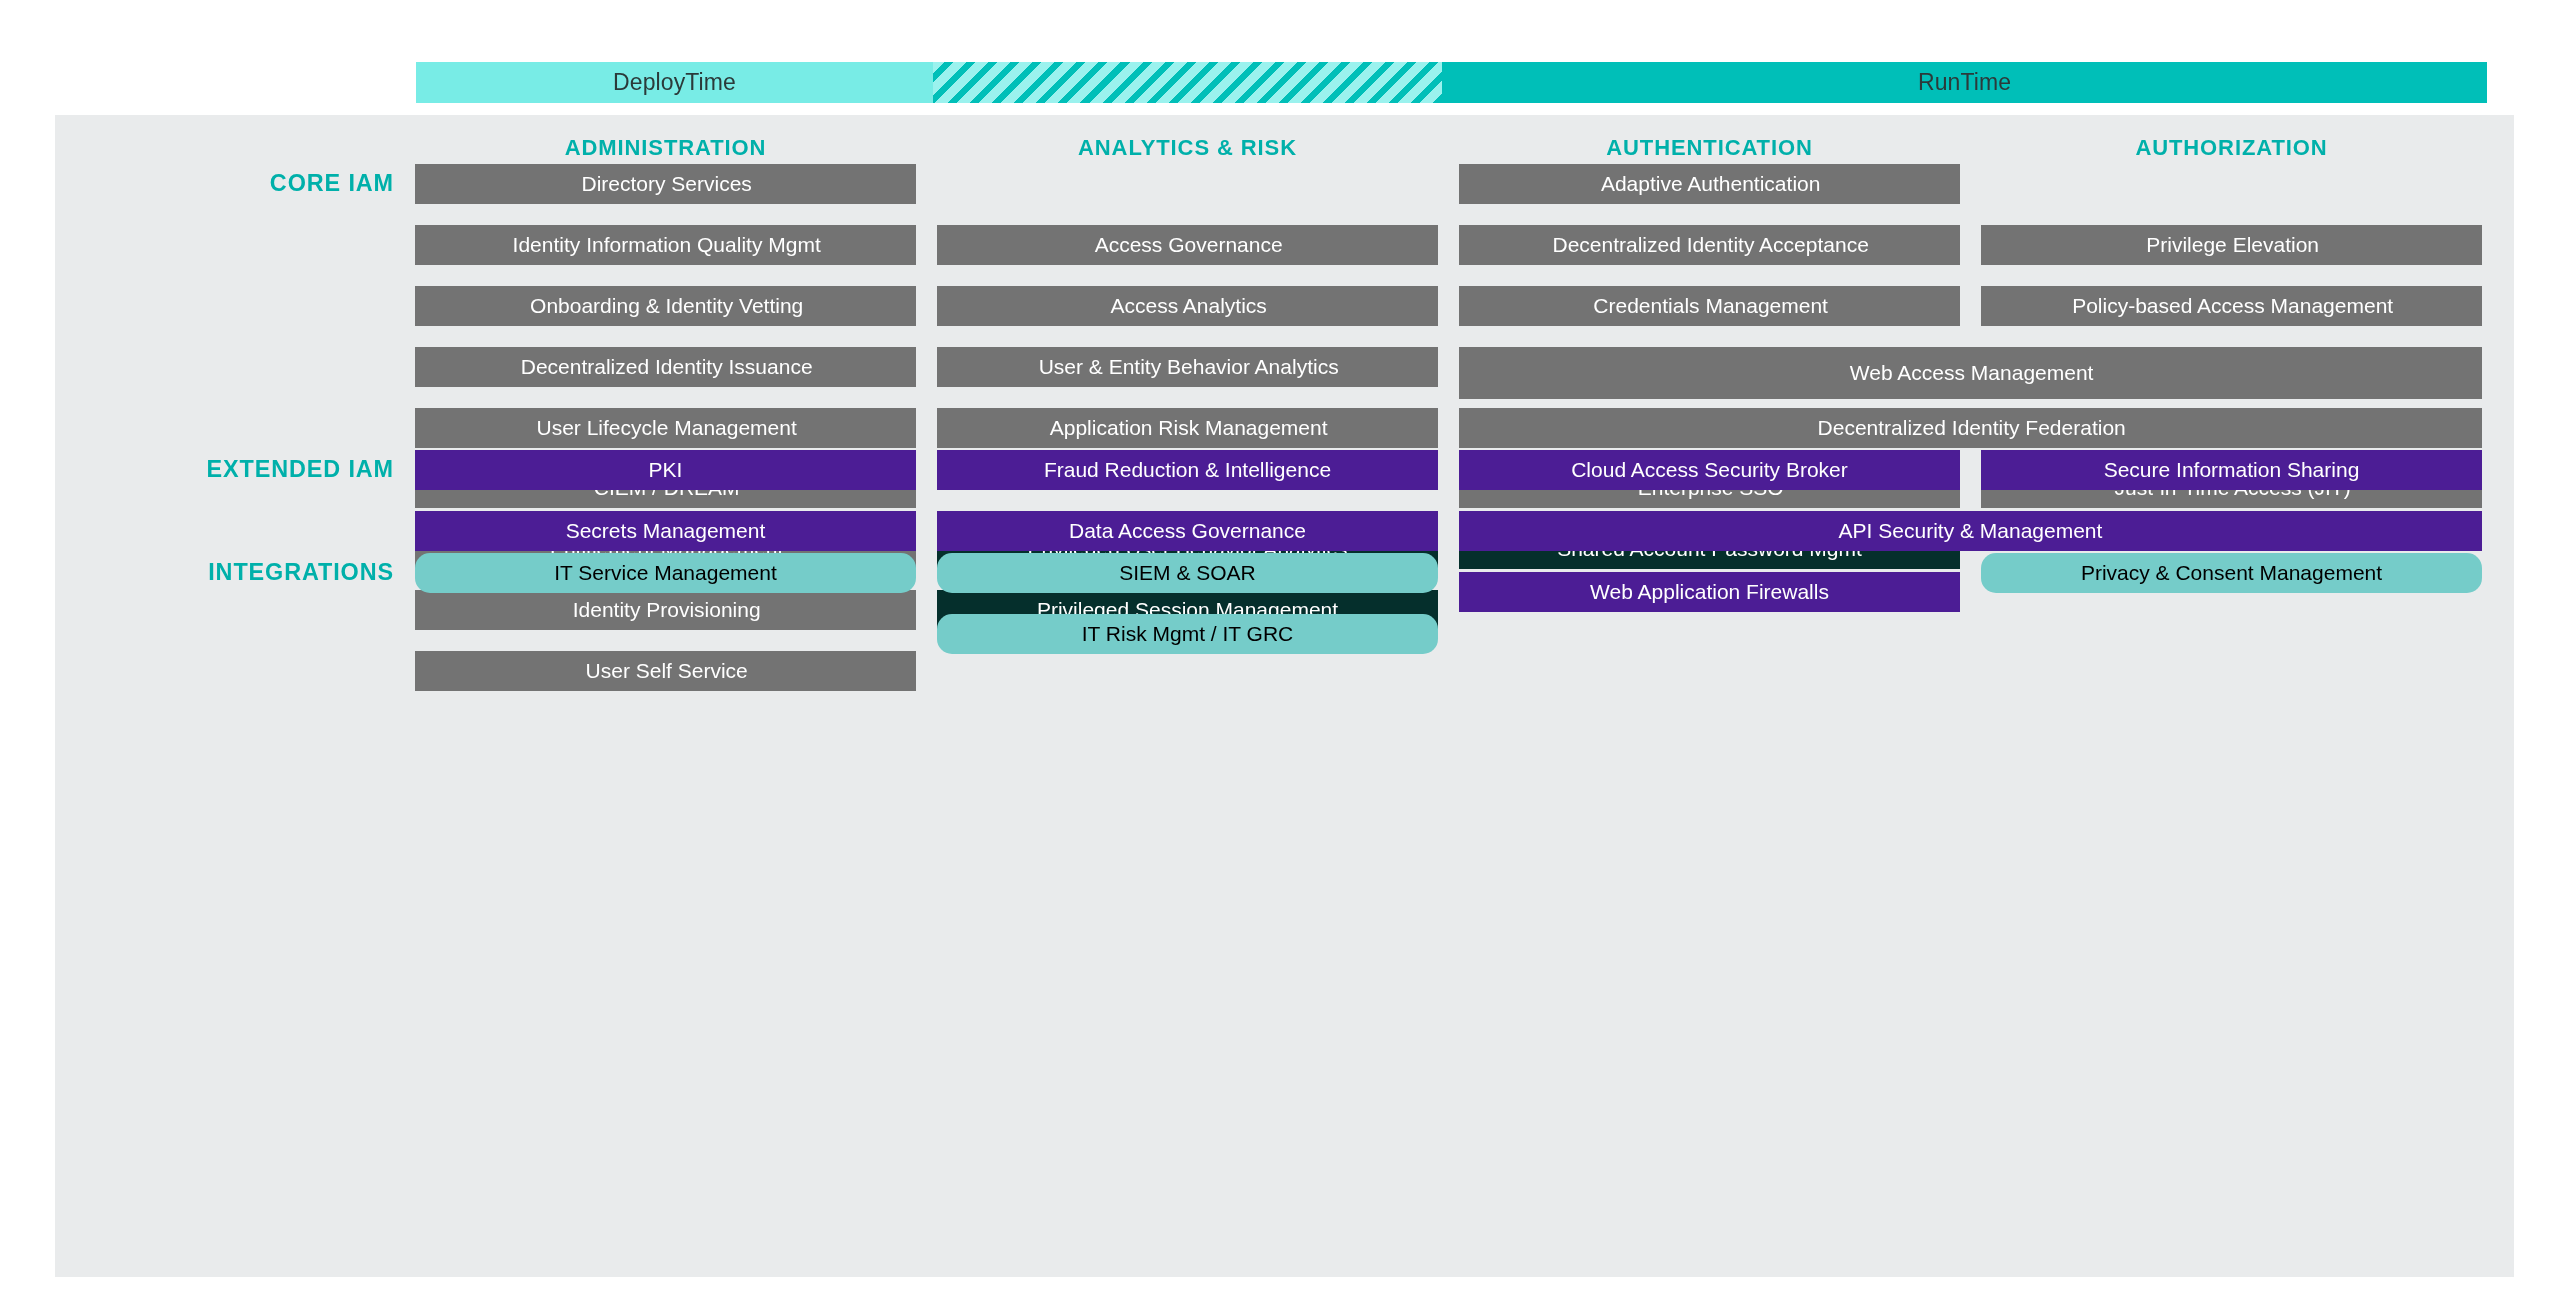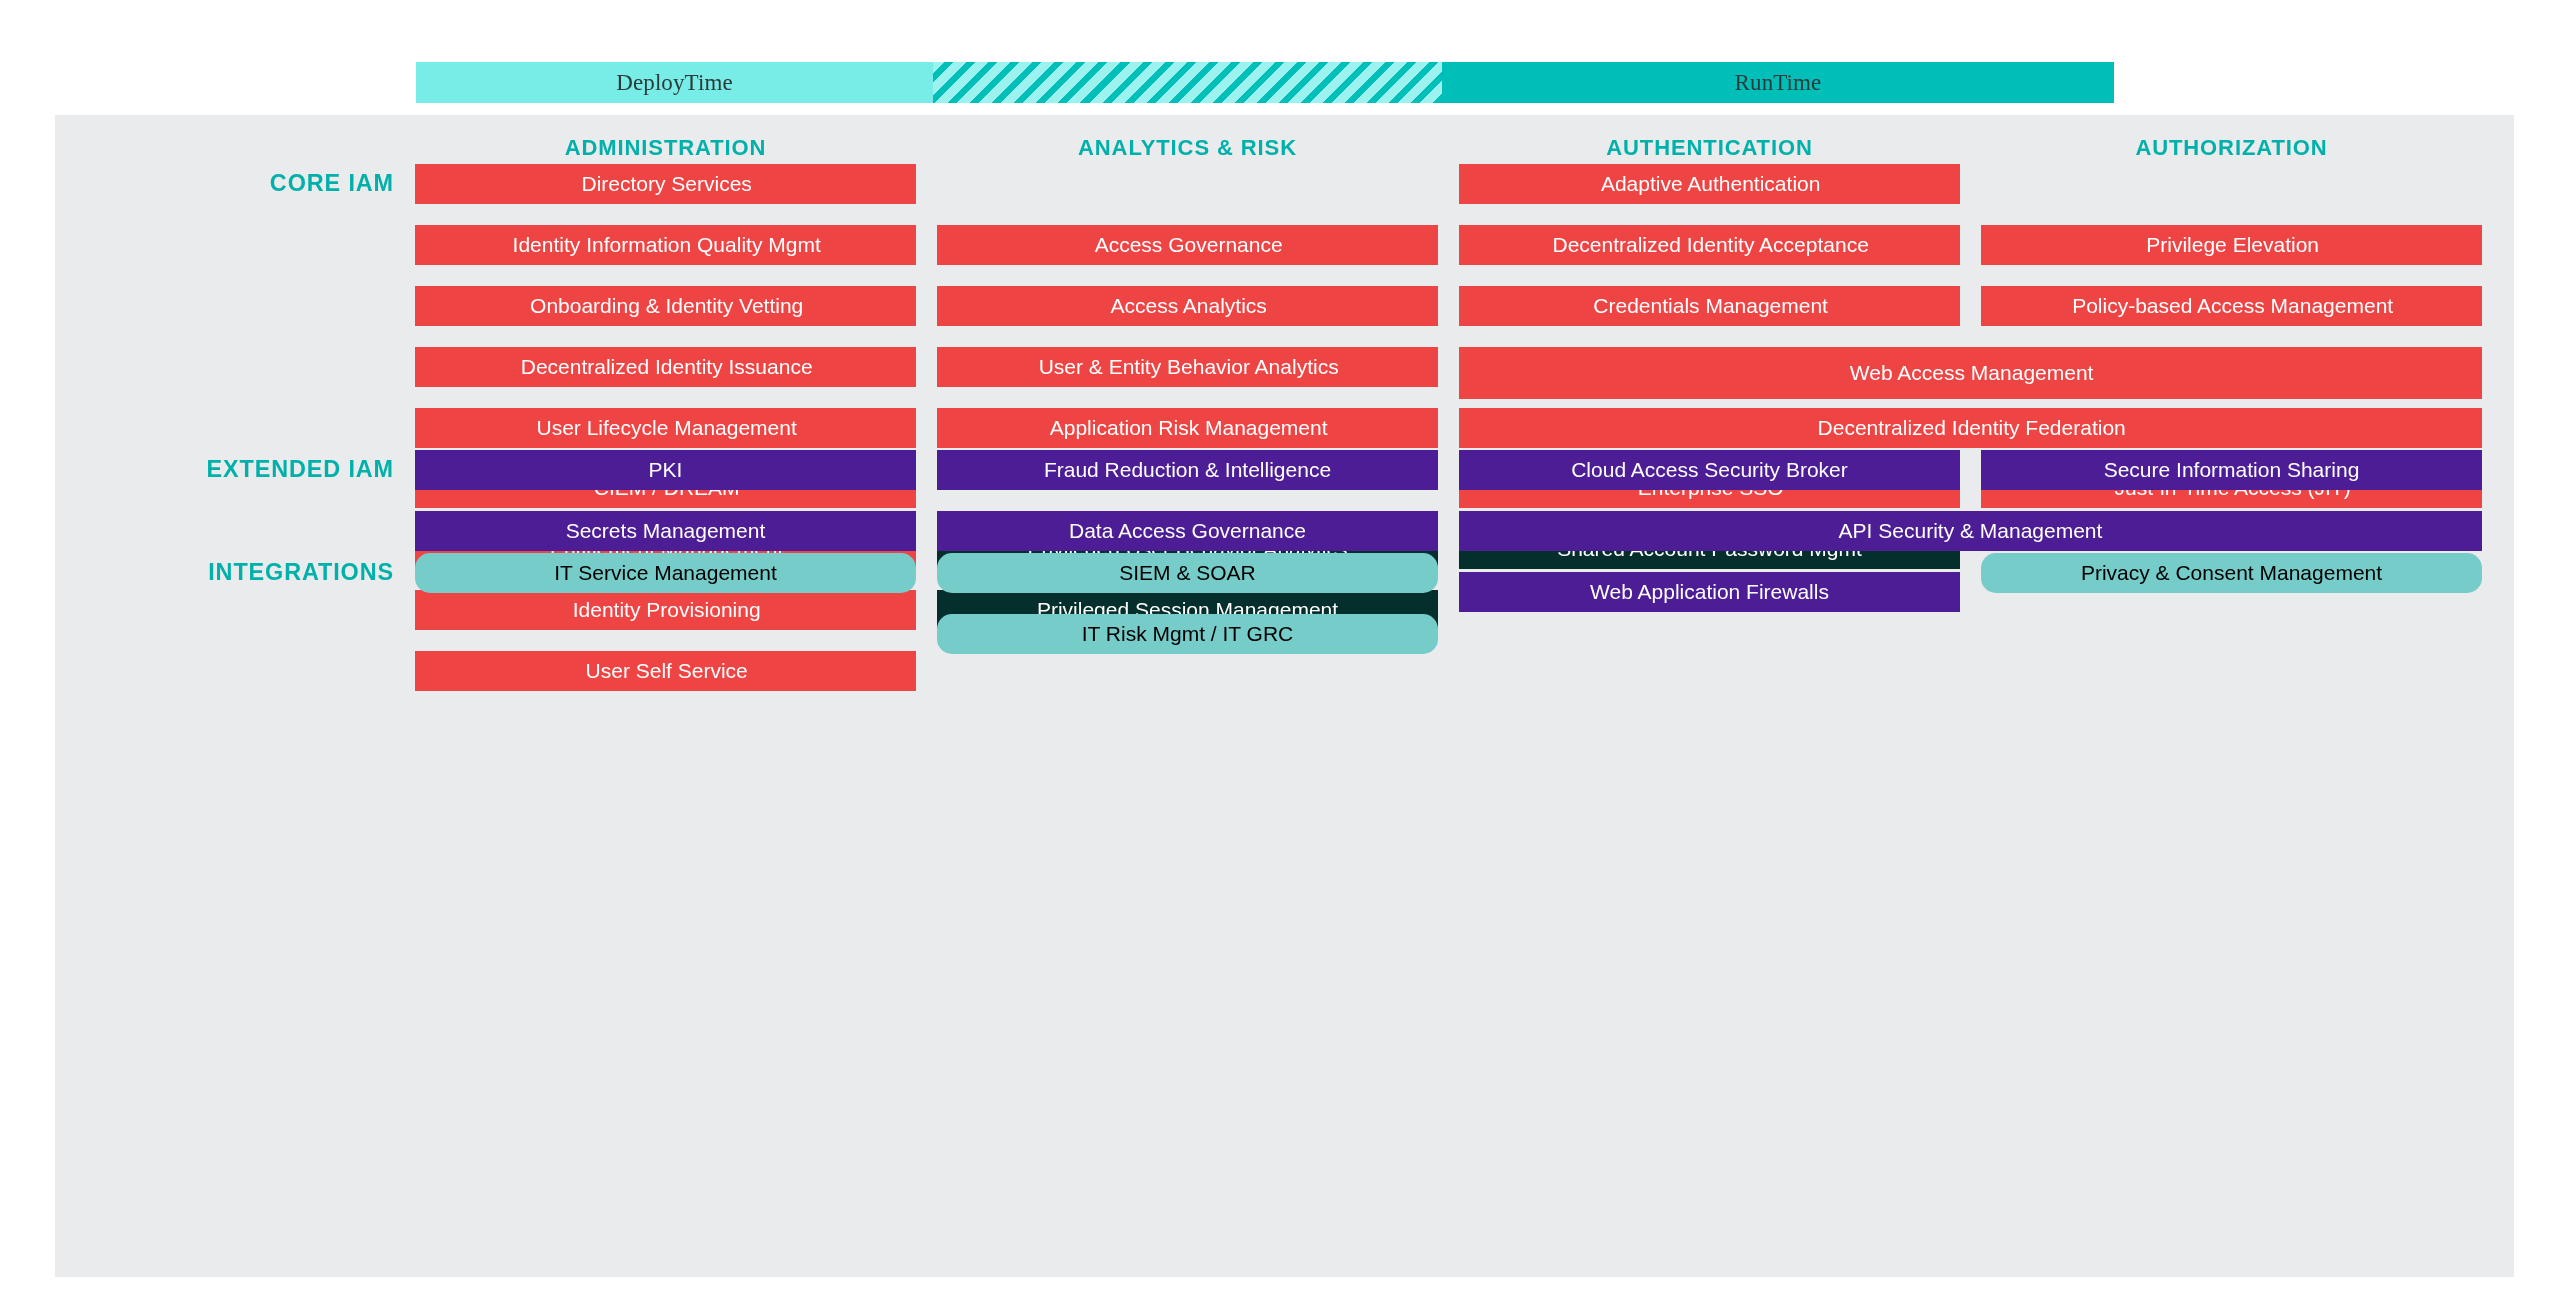--- a/index.html
+++ b/index.html
@@ -13,24 +13,23 @@
     font-family: "Liberation Sans", sans-serif;
     position: relative;
     overflow: hidden;
   }
 
   
   #timeline-bar {
     position: absolute;
     left: 416px;
     top: 62px;
-    width: 1698px;
+    width: 2071px;
     height: 41px;
     display: flex;
-    font-family: Liberation Serif, serif;
   }
   .tl-seg {
     display: flex;
     align-items: center;
     justify-content: center;
     font-size: 23px;
     color: #2b3a3a;
     letter-spacing: 0.1px;
     white-space: nowrap;
   }
@@ -98,21 +97,21 @@
     align-items: center;
     justify-content: center;
     text-align: center;
     font-size: 21px;
     line-height: 1.1;
     color: #ffffff;
     box-sizing: border-box;
     padding: 0 5.7px;
     white-space: nowrap;
   }
-  .t-core      { background: #ef4444; padding-left: 8px; }
+  .t-core      { background: #737373; padding-left: 8px; }
   .t-privileged{ background: #052F2C; }
   .t-extended  { background: #4c1d95; }
   .t-integration {
     background: #75CCC9;
     color: #000000;
     border-radius: 15px;
   }
 </style>
 </head>
 <body>

